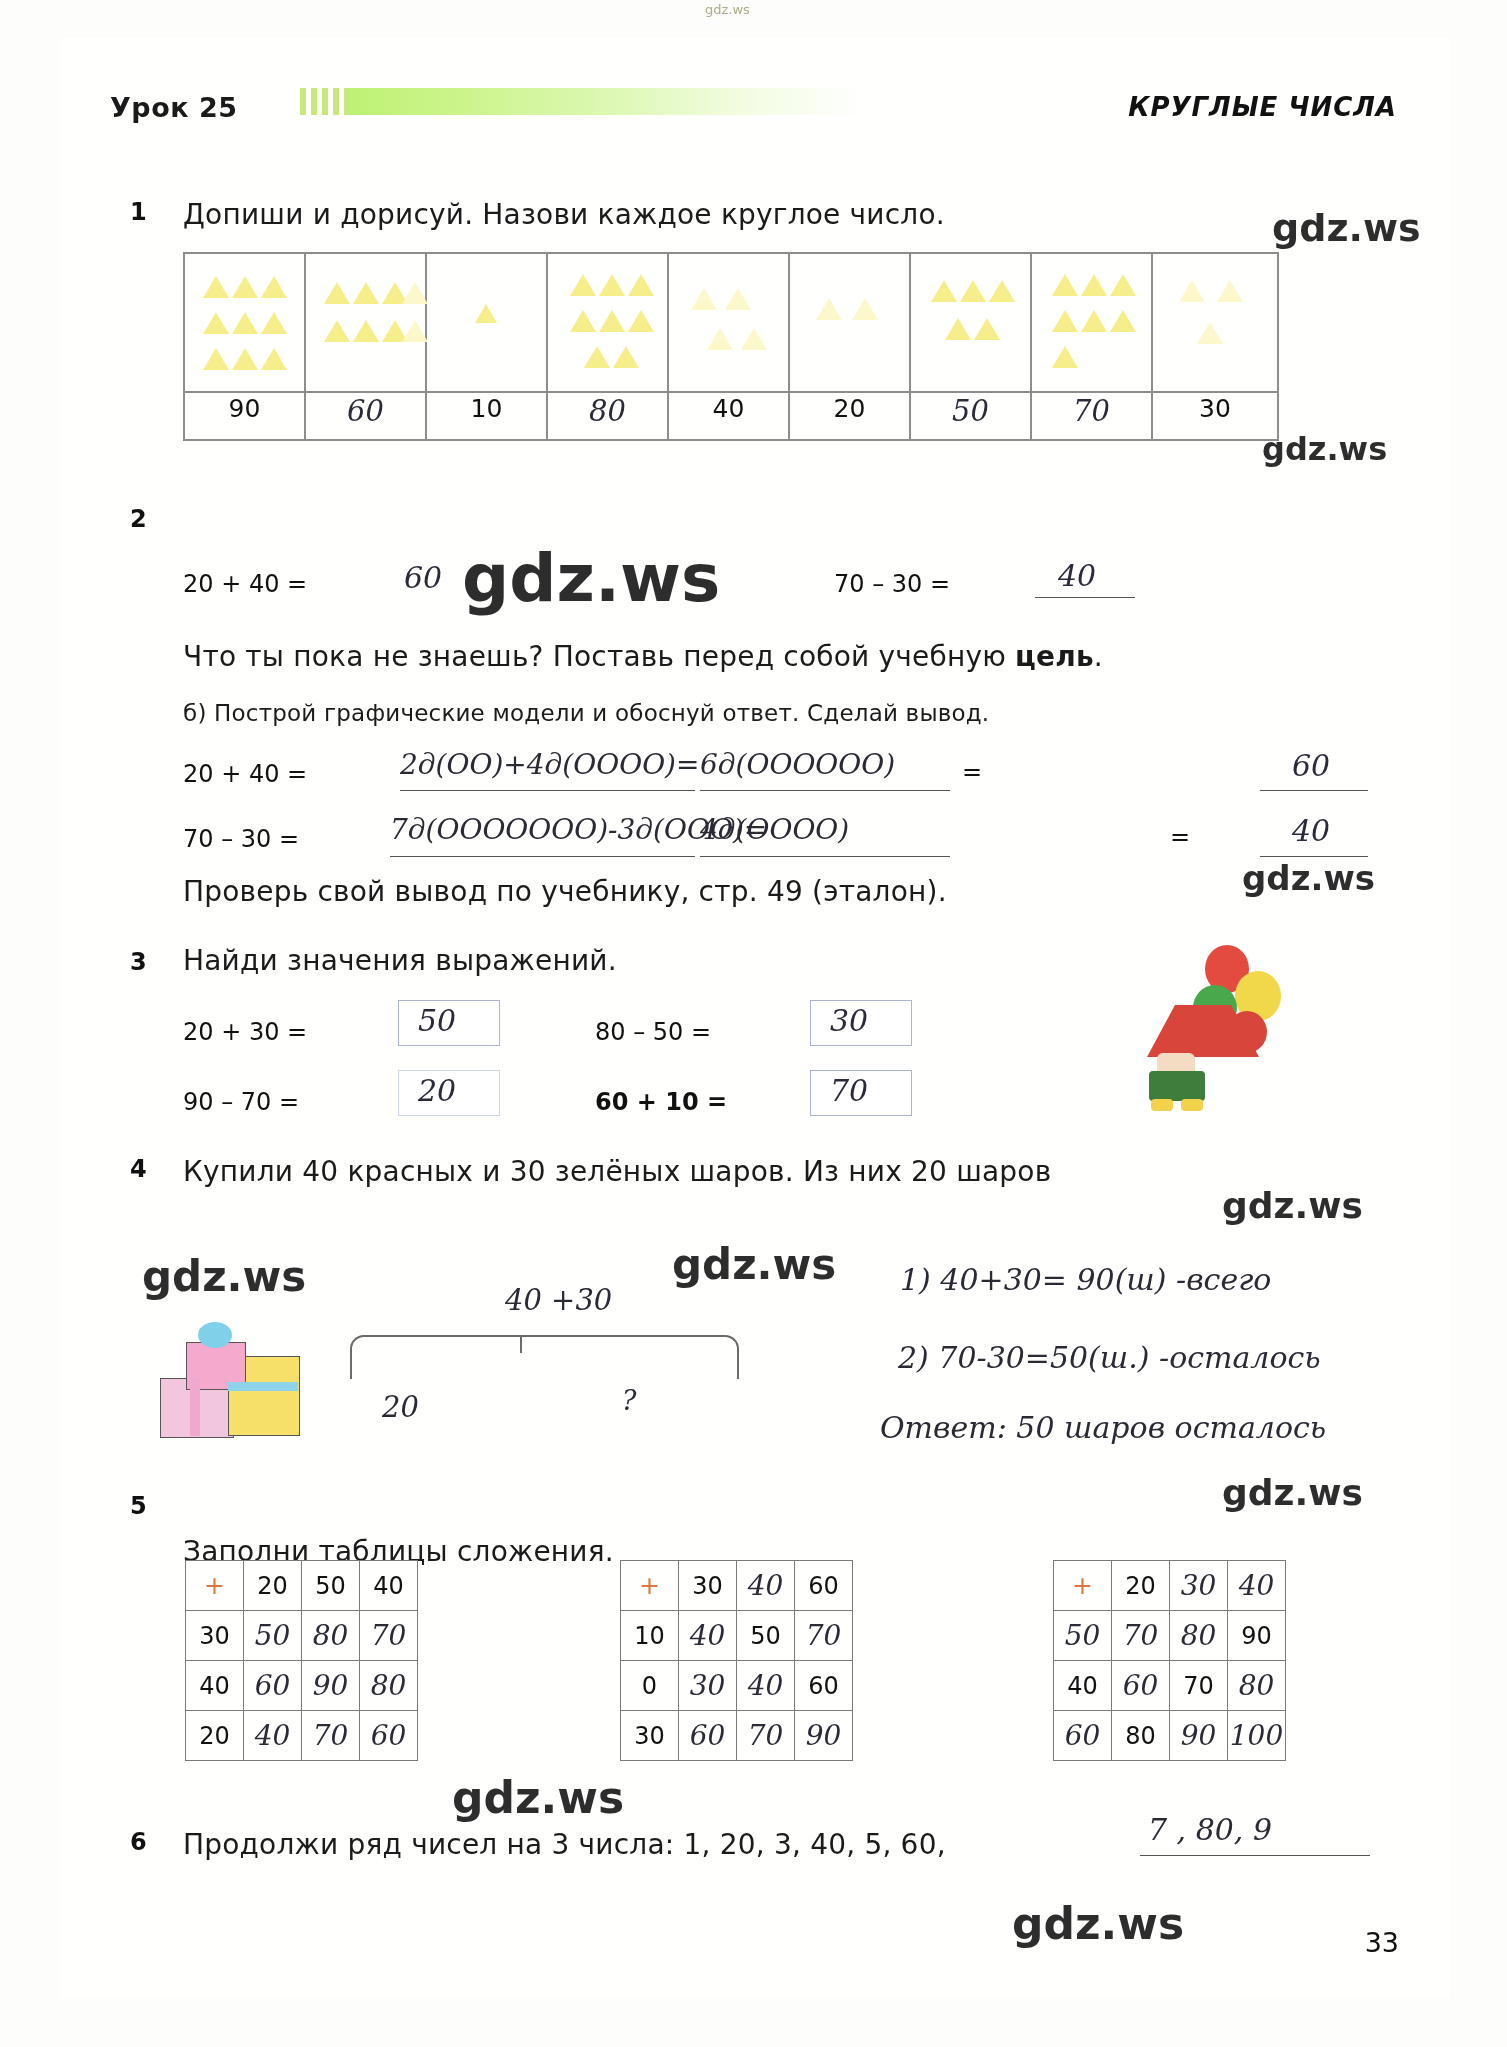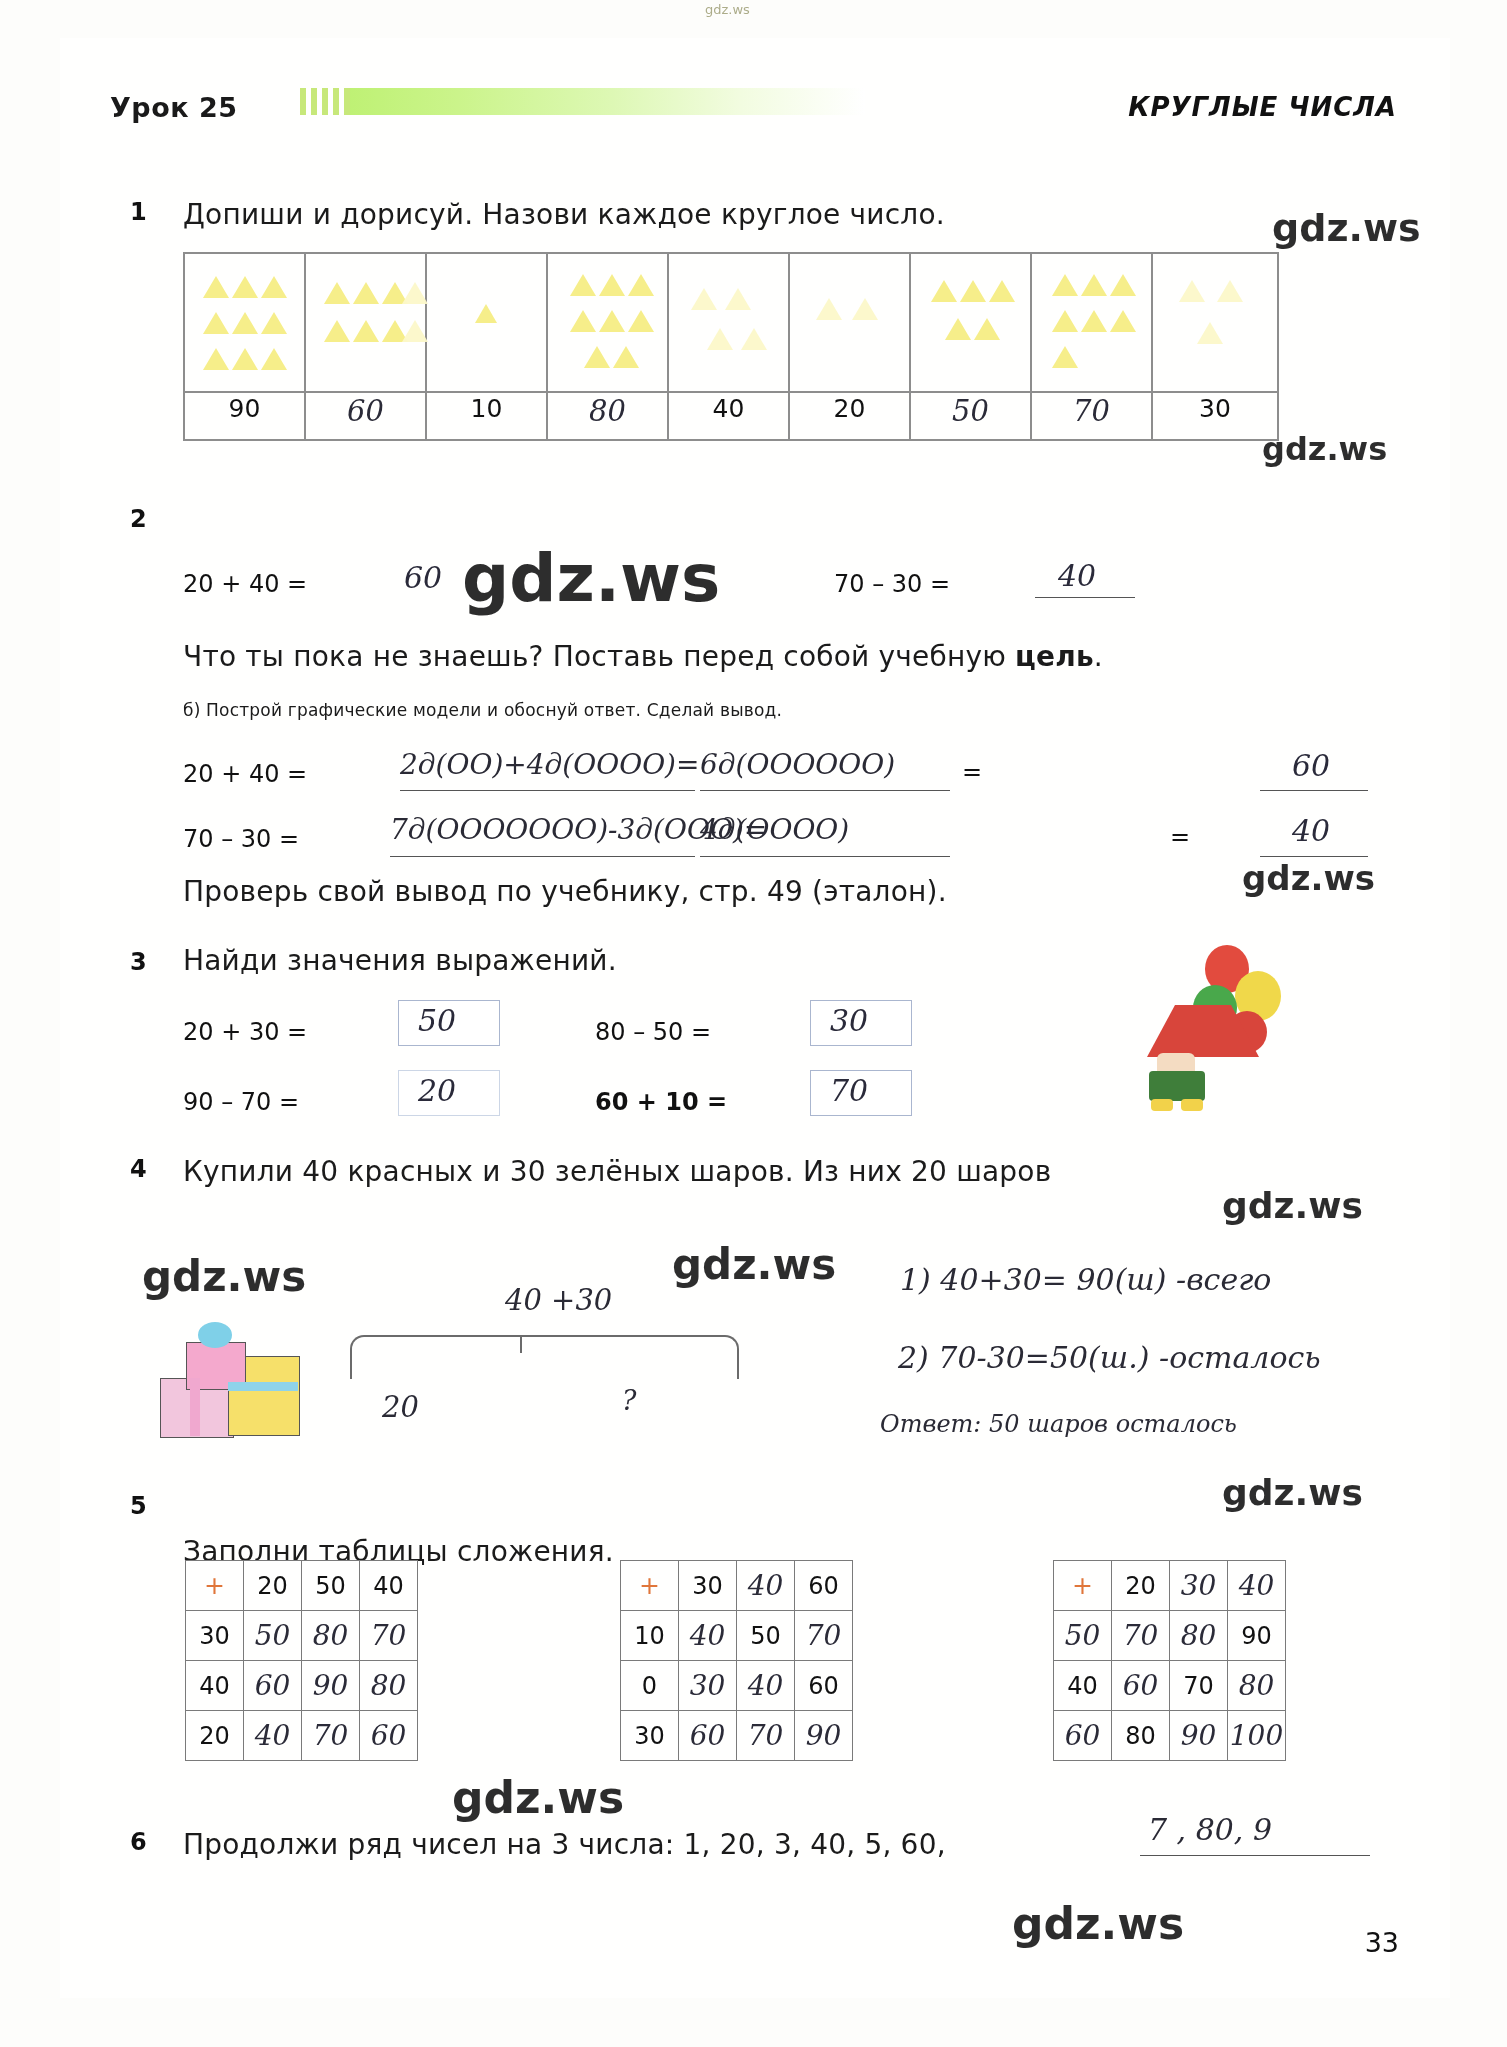--- a/index.html
+++ b/index.html
@@ -173,21 +173,21 @@
   <div class="hwbig" style="position:absolute;left:404px;top:560px;">60</div>
   <div class="eqrow" style="left:834px;top:570px;">70 – 30 =</div>
   <div class="hwbig" style="position:absolute;left:1058px;top:558px;">40</div>
   <div class="uline" style="left:1035px;top:597px;width:100px;"></div>
 
   <div class="qtext" style="left:183px;top:640px;">
     <span>Что ты пока не знаешь? Поставь перед собой учебную</span>
     <span class="bold">цель</span><span>.</span>
   </div>
 
-  <div class="qtext" style="left:183px;top:700px;font-size:17px;">б) Построй графические модели и обоснуй ответ. Сделай вывод.</div>
+  <div class="qtext" style="left:183px;top:700px;font-size:23px;">б) Построй графические модели и обоснуй ответ. Сделай вывод.</div>
 
   <div class="eqrow" style="left:183px;top:760px;">20 + 40 =</div>
   <div class="hw" style="position:absolute;left:400px;top:748px;font-size:28px;">2д(ОО)+4д(ОООО)=</div>
   <div class="hw" style="position:absolute;left:700px;top:748px;font-size:28px;">6д(ОООООО)</div>
   <div class="eqrow" style="left:962px;top:758px;">=</div>
   <div class="hwbig" style="position:absolute;left:1292px;top:748px;">60</div>
   <div class="uline" style="left:400px;top:790px;width:295px;"></div>
   <div class="uline" style="left:700px;top:790px;width:250px;"></div>
   <div class="uline" style="left:1260px;top:790px;width:108px;"></div>
 
@@ -246,21 +246,21 @@
   </div>
 
   <div class="hw" style="position:absolute;left:505px;top:1283px;font-size:29px;">40 +30</div>
   <div class="bracket"></div>
   <div class="tickm"></div>
   <div class="hw" style="position:absolute;left:382px;top:1390px;font-size:29px;">20</div>
   <div class="hw" style="position:absolute;left:622px;top:1385px;font-size:27px;">?</div>
 
   <div class="hw" style="position:absolute;left:900px;top:1262px;font-size:30px;">1) 40+30= 90(ш) -всего</div>
   <div class="hw" style="position:absolute;left:898px;top:1340px;font-size:30px;">2) 70-30=50(ш.) -осталось</div>
-  <div class="hw" style="position:absolute;left:880px;top:1410px;font-size:24px;">Ответ: 50 шаров осталось</div>
+  <div class="hw" style="position:absolute;left:880px;top:1410px;font-size:30px;">Ответ: 50 шаров осталось</div>
 
   <div class="qn" style="left:130px;top:1492px;">5</div>
   <div class="qtext" style="left:183px;top:1492px;margin-top:43px;">Заполни таблицы сложения.</div>
 
   <table class="t5" style="left:185px;top:1560px;">
     <tbody>
         <tr>
       <td class="plus">+</td>
       <td>20</td>
       <td>50</td>

